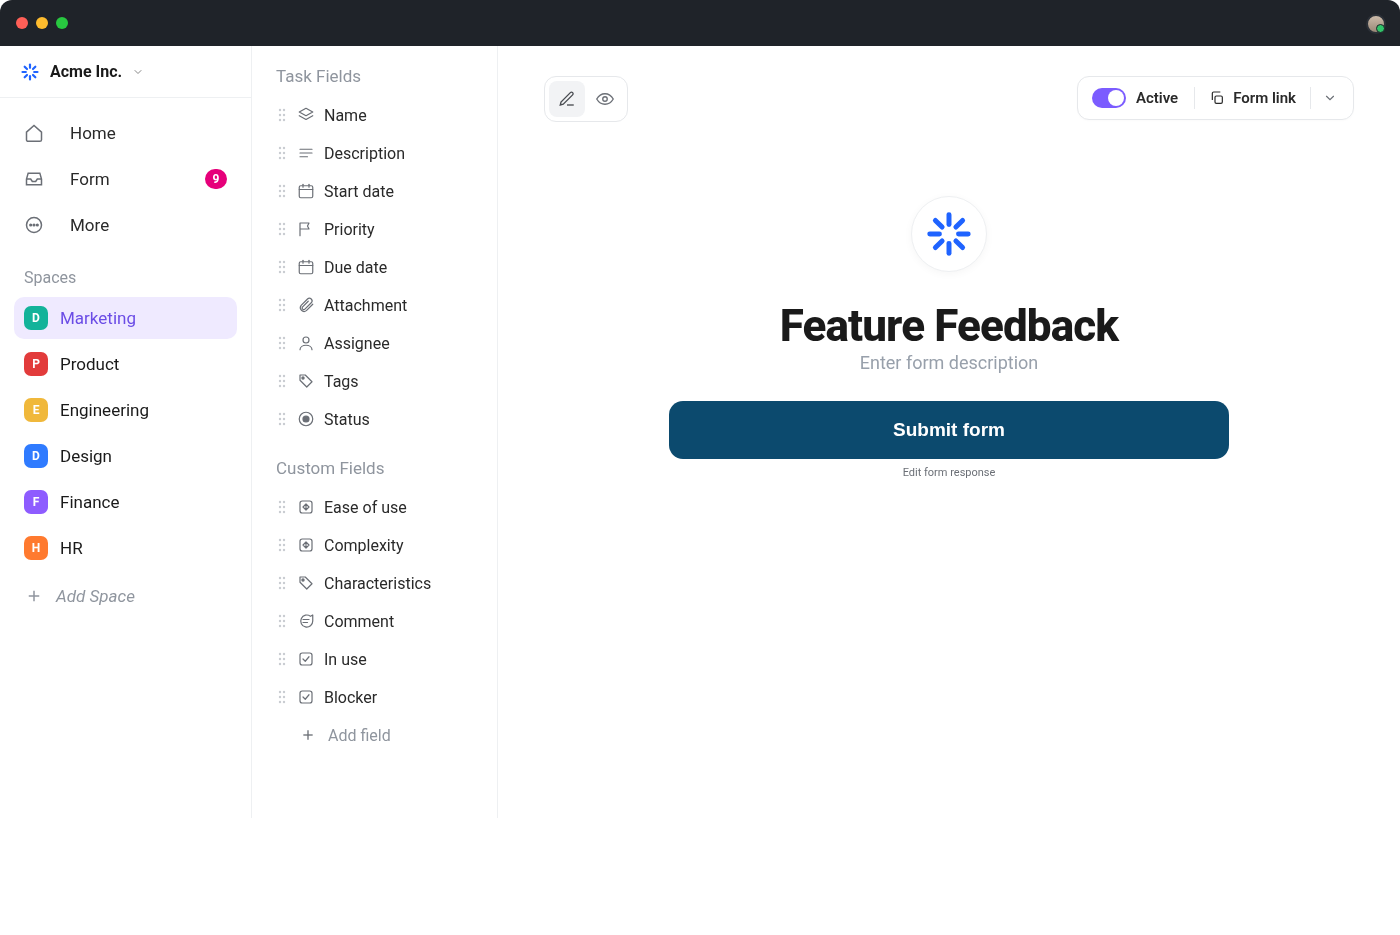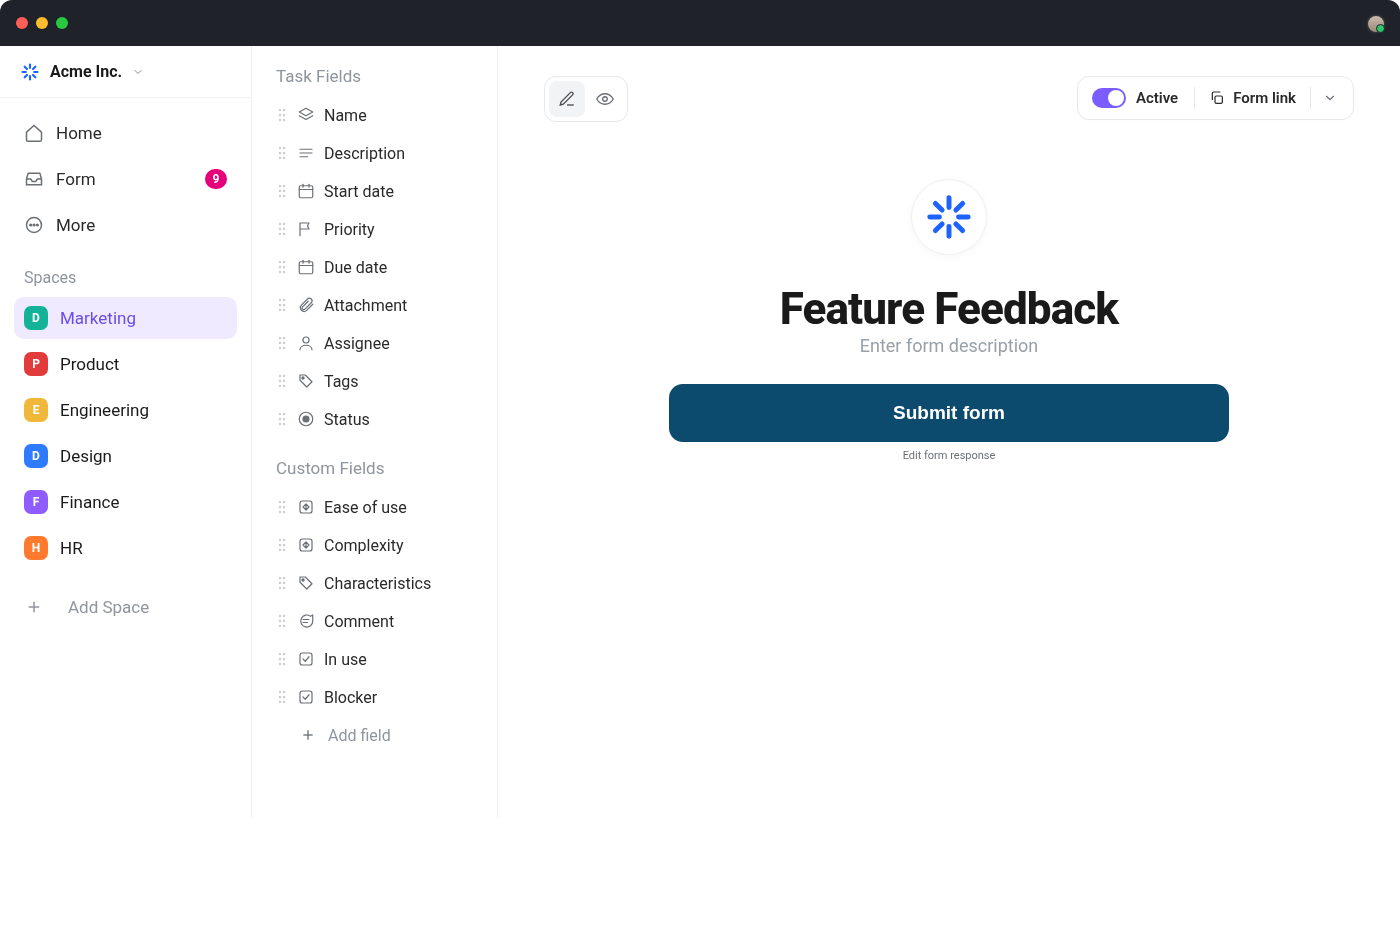--- a/index.html
+++ b/index.html
@@ -15,41 +15,41 @@
 .avatar::after { content:""; position:absolute; bottom:-1px; right:-1px; width:7px; height:7px; border-radius:50%; background:#31c469; border:1.5px solid #1f2329; }
 
 .body { flex: 1; display: flex; min-height: 0; }
 .sidebar1 { width: 252px; border-right: 1px solid #eef0f2; display: flex; flex-direction: column; }
 .org-row { height: 52px; display: flex; align-items: center; gap: 10px; padding: 0 20px; border-bottom: 1px solid #eef0f2; cursor: pointer; }
 .logo-small { width: 20px; height: 20px; }
 .org-name { font-weight: 700; font-size: 16px; }
 .chev { color: #888; }
 
 .nav { padding: 14px 14px 0 14px; display: flex; flex-direction: column; gap: 4px; }
-.nav-item { display: flex; align-items: center; gap: 12px; height: 42px; padding: 0 10px; border-radius: 10px; font-size: 17px; color: #2a2a2a; cursor: pointer; }
+.nav-item { display: flex; align-items: center; gap: 26px; height: 42px; padding: 0 10px; border-radius: 10px; font-size: 17px; color: #2a2a2a; cursor: pointer; }
 .nav-item .icn { width: 20px; height: 20px; color: #6b6f76; display:flex; align-items:center; justify-content:center; }
 .nav-item .badge { margin-left: auto; background: #e6007a; color: #fff; font-size: 12px; font-weight: 700; min-width: 22px; height: 20px; border-radius: 10px; display: flex; align-items: center; justify-content: center; padding: 0 6px; }
 
 .section-label { padding: 22px 24px 10px 24px; color: #8f959e; font-size: 16px; }
 .spaces { padding: 0 14px; display: flex; flex-direction: column; gap: 4px; }
 .space-item { display: flex; align-items: center; gap: 12px; height: 42px; padding: 0 10px; border-radius: 10px; font-size: 17px; cursor: pointer; }
 .space-item.active { background: #efeaff; color: #6b4de6; }
 .space-item.active .sq { box-shadow: none; }
 .sq { width: 24px; height: 24px; border-radius: 7px; display: flex; align-items: center; justify-content: center; font-size: 12px; font-weight: 700; color: #fff; }
-.add-space { display: flex; align-items: flex-end; gap: 24px; height: 42px; padding: 0 10px; font-size: 17px; color: #8f959e; cursor: pointer; }
+.add-space { display: flex; align-items: center; gap: 12px; height: 42px; padding: 0 10px; font-size: 17px; color: #8f959e; cursor: pointer; font-style: italic; }
 .add-space .icn { width: 20px; height: 20px; display:flex; align-items:center; justify-content:center; }
 
 .sidebar2 { width: 246px; border-right: 1px solid #eef0f2; padding: 20px 10px 20px 18px; overflow-y: auto; }
 .s2-head { color: #8f959e; font-size: 17px; padding: 0 6px 10px 6px; }
 .field-row { display: flex; align-items: center; gap: 8px; height: 38px; padding: 0 6px; font-size: 16px; color: #2a2a2a; cursor: grab; border-radius: 8px; }
 .grip { color: #c9ccd1; width: 12px; display:flex; align-items:center; justify-content:center; }
 .ficon { width: 20px; height: 20px; color: #6b6f76; display:flex; align-items:center; justify-content:center; }
 .add-field { display: flex; align-items: center; gap: 10px; height: 38px; padding: 0 6px; font-size: 16px; color: #8f959e; cursor: pointer; }
 
-.main { flex: 1; position: relative; padding: 13px 46px; overflow-y: auto; }
+.main { flex: 1; position: relative; padding: 30px 46px; overflow-y: auto; }
 .toolbar-left { position: absolute; left: 46px; top: 30px; display: flex; align-items: center; gap: 2px; border: 1px solid #e6e8eb; border-radius: 12px; padding: 4px; background: #fff; }
 .tl-btn { width: 36px; height: 36px; border-radius: 8px; display: flex; align-items: center; justify-content: center; color: #6b6f76; cursor: pointer; }
 .tl-btn.active { background: #f2f3f5; color: #4a4d52; }
 
 .toolbar-right { position: absolute; right: 46px; top: 30px; display: flex; align-items: center; gap: 0; border: 1px solid #e6e8eb; border-radius: 12px; padding: 6px 8px; background: #fff; box-shadow: 0 1px 2px rgba(0,0,0,.02); }
 .toggle { width: 34px; height: 20px; background: #7b5cff; border-radius: 10px; position: relative; cursor: pointer; margin: 0 8px 0 6px; }
 .toggle::after { content:""; position:absolute; right:2px; top:2px; width:16px; height:16px; background:#fff; border-radius:50%; }
 .tr-text { font-size: 15px; font-weight: 600; color: #2a2a2a; padding: 0 12px 0 2px; }
 .vdiv { width: 1px; height: 22px; background: #e6e8eb; margin: 0 4px; }
 .form-link { display: flex; align-items: center; gap: 8px; padding: 0 10px; font-size: 15px; font-weight: 600; color: #2a2a2a; cursor: pointer; }

